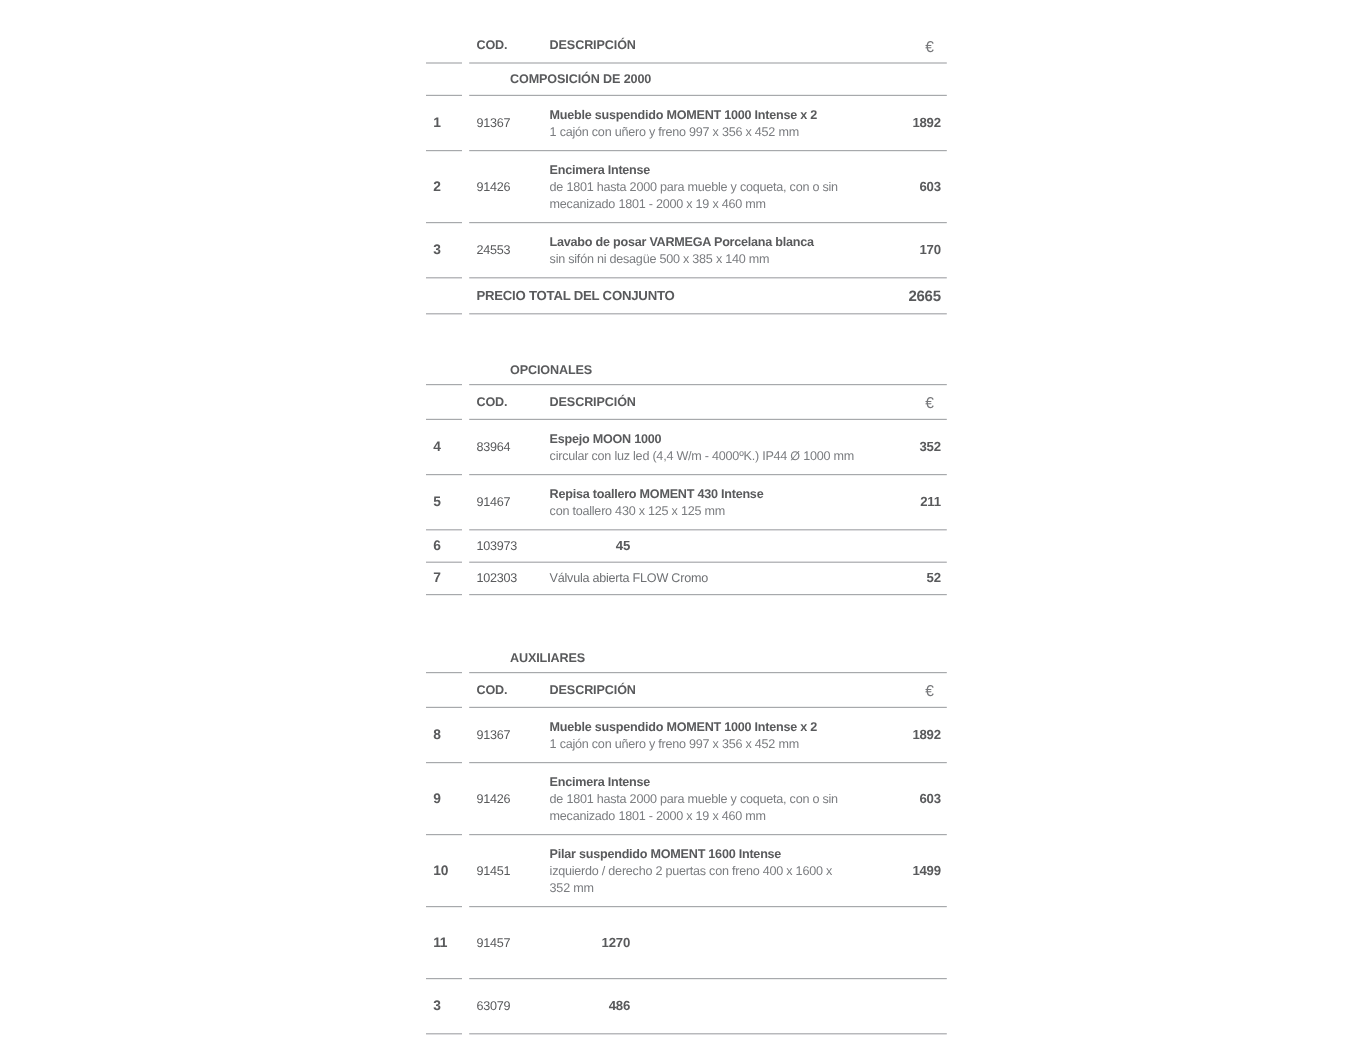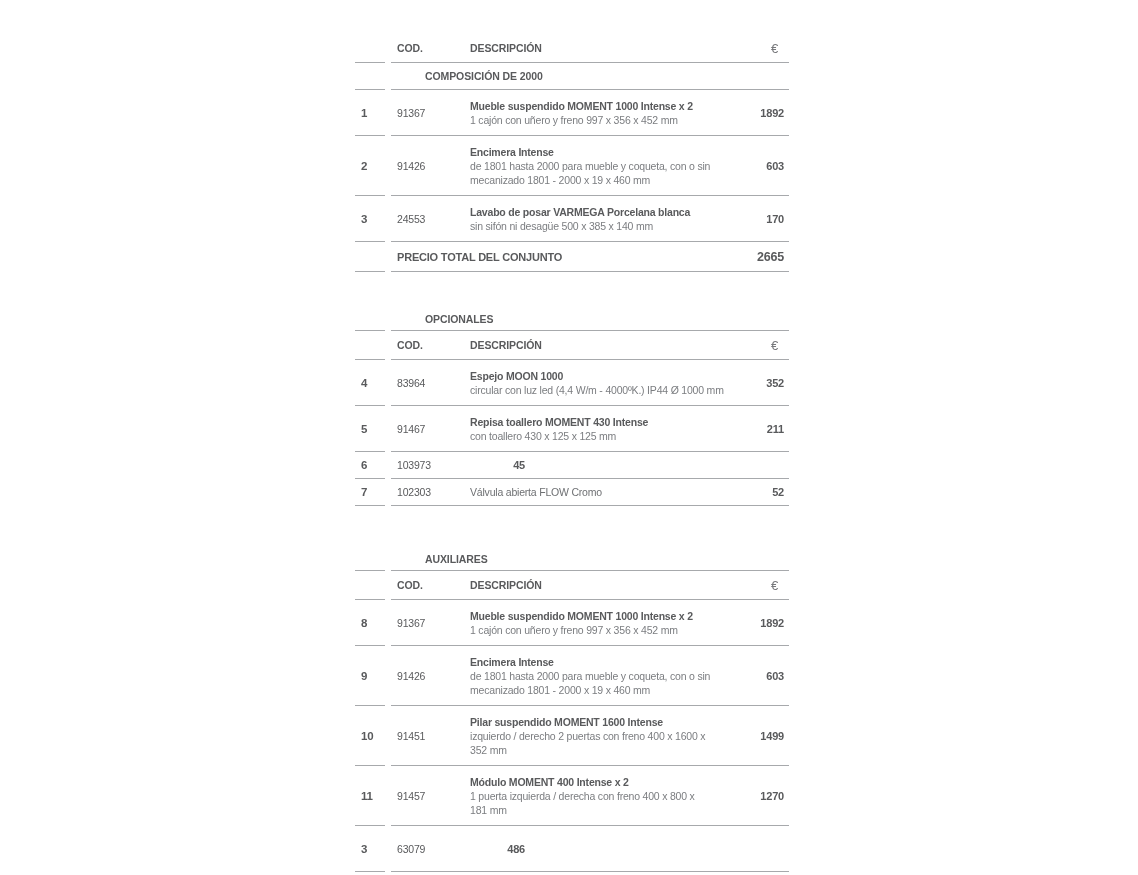--- a/index.html
+++ b/index.html
@@ -1,38 +1,38 @@
 <!DOCTYPE html>
 <html><head>
 <meta charset="utf-8">
 <style>
   html,body{margin:0;padding:0;}
   body{
     width:1138px;height:875px;background:#ffffff;position:relative;
     font-family:"Liberation Sans", sans-serif;
     -webkit-font-smoothing:antialiased;
   }
-  .sheet{position:absolute;left:355px;top:34px;width:434px;}
+  .sheet{position:absolute;left:355px;top:24px;width:434px;}
   .tbl{width:100%;}
   .t-row{display:flex;align-items:stretch;}
   .cell-num{
     width:30px;border-bottom:1px solid #a7a9ac;display:flex;align-items:center;
     padding-left:6px;box-sizing:border-box;font-weight:bold;font-size:11.5px;color:#595a5c;
     letter-spacing:-0.2px;
   }
   .spacer{width:6px;}
   .cell-main{
     flex:1;border-bottom:1px solid #a7a9ac;display:flex;align-items:center;
     box-sizing:border-box;min-width:0;
   }
   .cod{
     width:67px;padding-left:6px;box-sizing:border-box;flex-shrink:0;
     font-weight:normal;font-size:10.5px;color:#595a5c;letter-spacing:-0.2px;
   }
-  .desc-wrap{flex:1;min-width:0;padding:6px 0;margin-left:12px;}
+  .desc-wrap{flex:1;min-width:0;padding:6px 0;}
   .title{font-weight:bold;font-size:10.5px;line-height:14px;color:#595a5c;letter-spacing:-0.2px;white-space:pre;}
   .sub{font-size:10.5px;line-height:14px;color:#7b7d80;letter-spacing:-0.2px;white-space:pre;}
   .sub:empty{display:none;}
   .row-plain .title{font-weight:normal;color:#6e7073;}
   .price{
     width:72px;flex-shrink:0;text-align:right;padding-right:5px;box-sizing:border-box;
     font-weight:bold;font-size:11px;color:#595a5c;letter-spacing:-0.2px;
   }
   
   .hdr{min-height:29px;}
@@ -260,25 +260,20 @@
         </div>
         <div class="price">1499</div>
       </div>
     </div>
 
     <div class="t-row h3">
       <div class="cell-num">11</div>
       <div class="spacer"></div>
       <div class="cell-main">
         <div class="cod">91457</div>
-        <div class="desc-wrap">
-          <div class="title">Módulo MOMENT 400 Intense x 2</div>
-          <div class="sub">1 puerta izquierda / derecha con freno 400 x 800 x
-181 mm</div>
-        </div>
         <div class="price">1270</div>
       </div>
     </div>
 
     <div class="t-row h2">
       <div class="cell-num">3</div>
       <div class="spacer"></div>
       <div class="cell-main">
         <div class="cod">63079</div>
         <div class="price">486</div>

